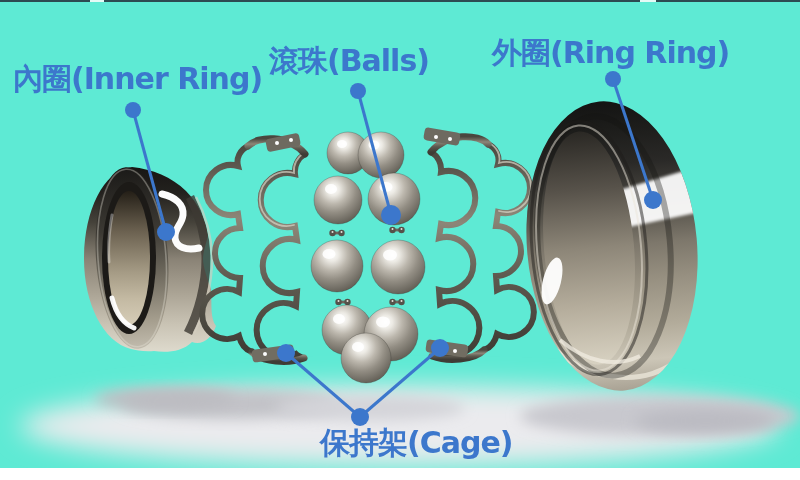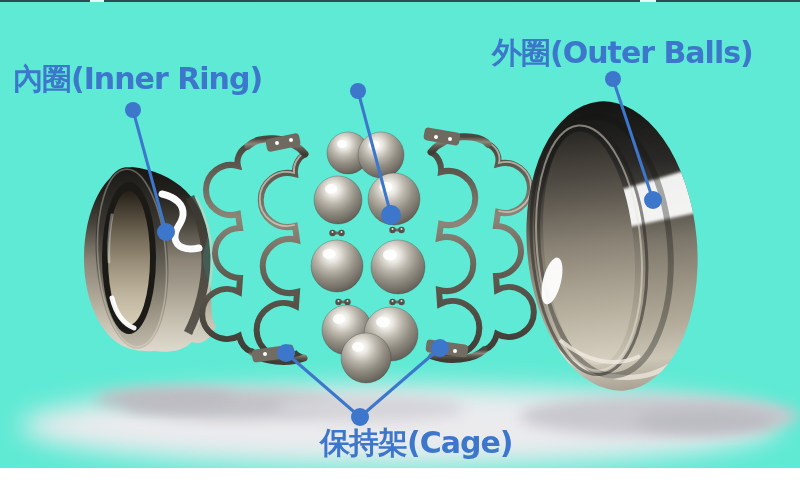--- a/index.html
+++ b/index.html
@@ -267,16 +267,17 @@
       <circle class="leader-dot" cx="360" cy="417" r="9"></circle>
     </g>
   </svg>
 
   <div class="topline">
     <span class="gap" style="left:90px;width:14px;"></span>
     <span class="gap" style="left:640px;width:16px;"></span>
   </div>
 
   <div class="lbl lbl-inner">內圈(Inner Ring)</div>
-  <div class="lbl lbl-outer">外圈(Outer Balls)</div>
+  <div class="lbl lbl-balls">滾珠(Balls)</div>
+  <div class="lbl lbl-outer">外圈(Ring Ring)</div>
   <div class="lbl lbl-cage">保持架(Cage)</div>
 
 </div>
 
 </body></html>

